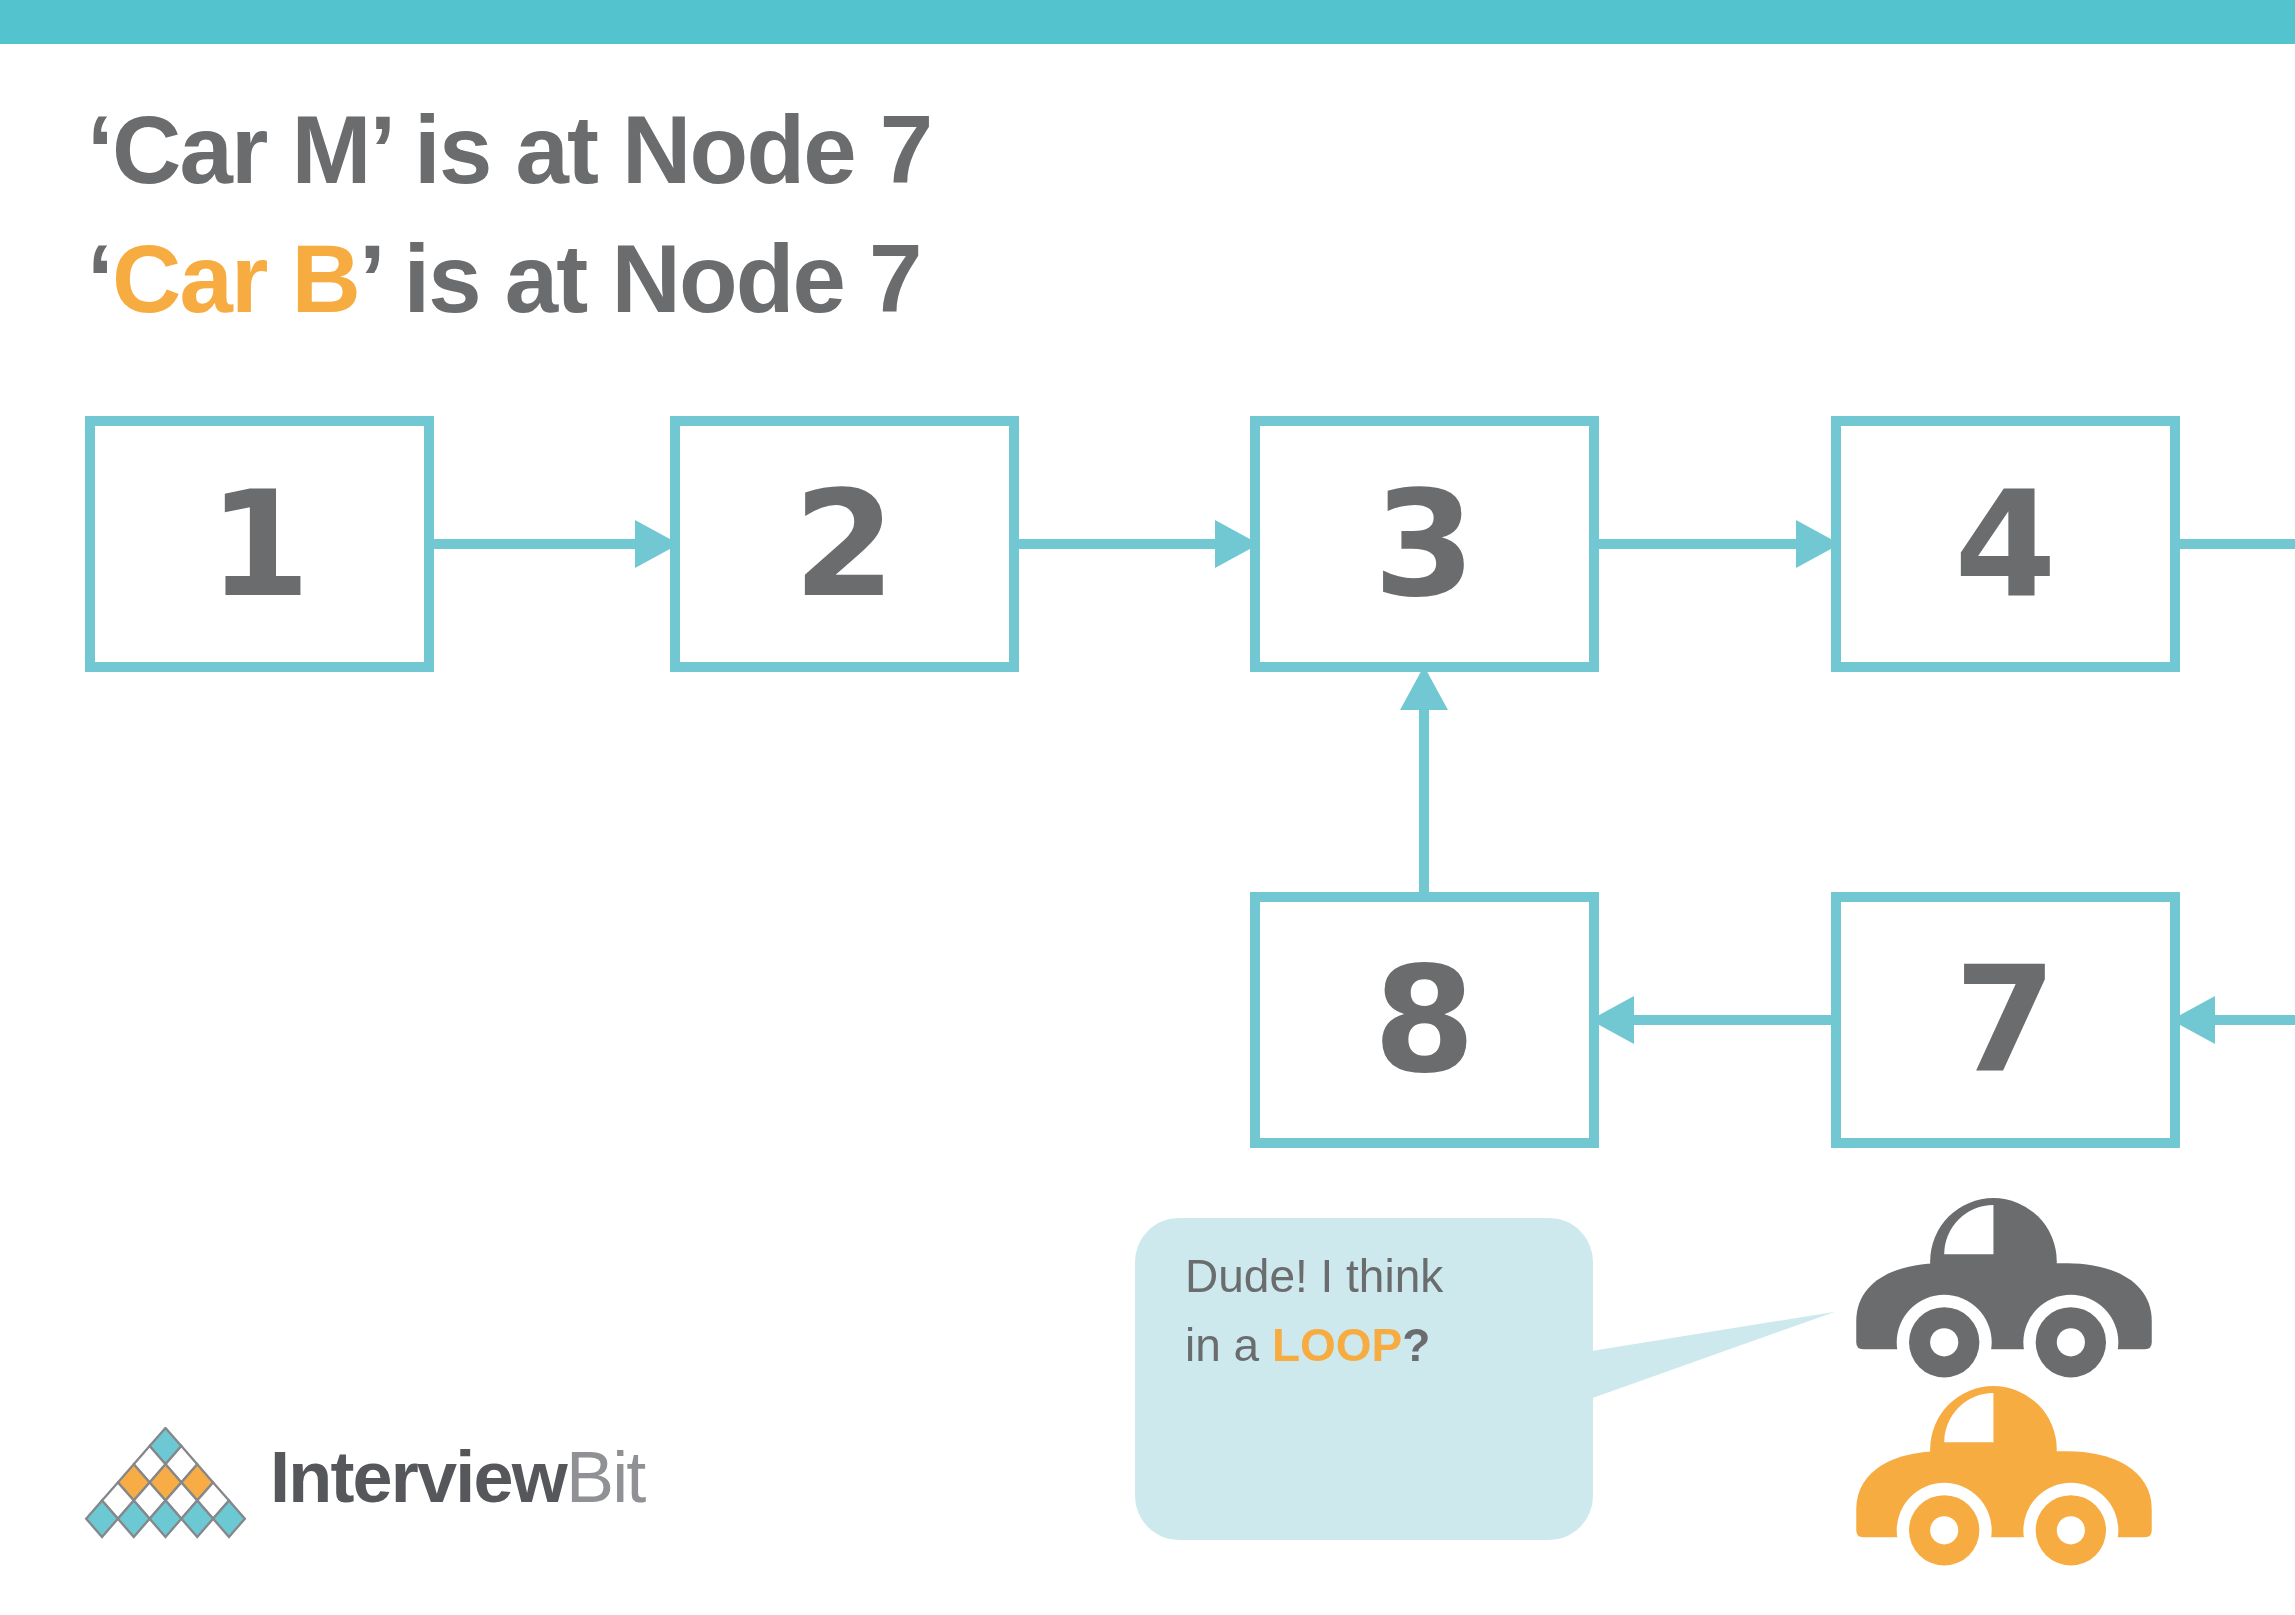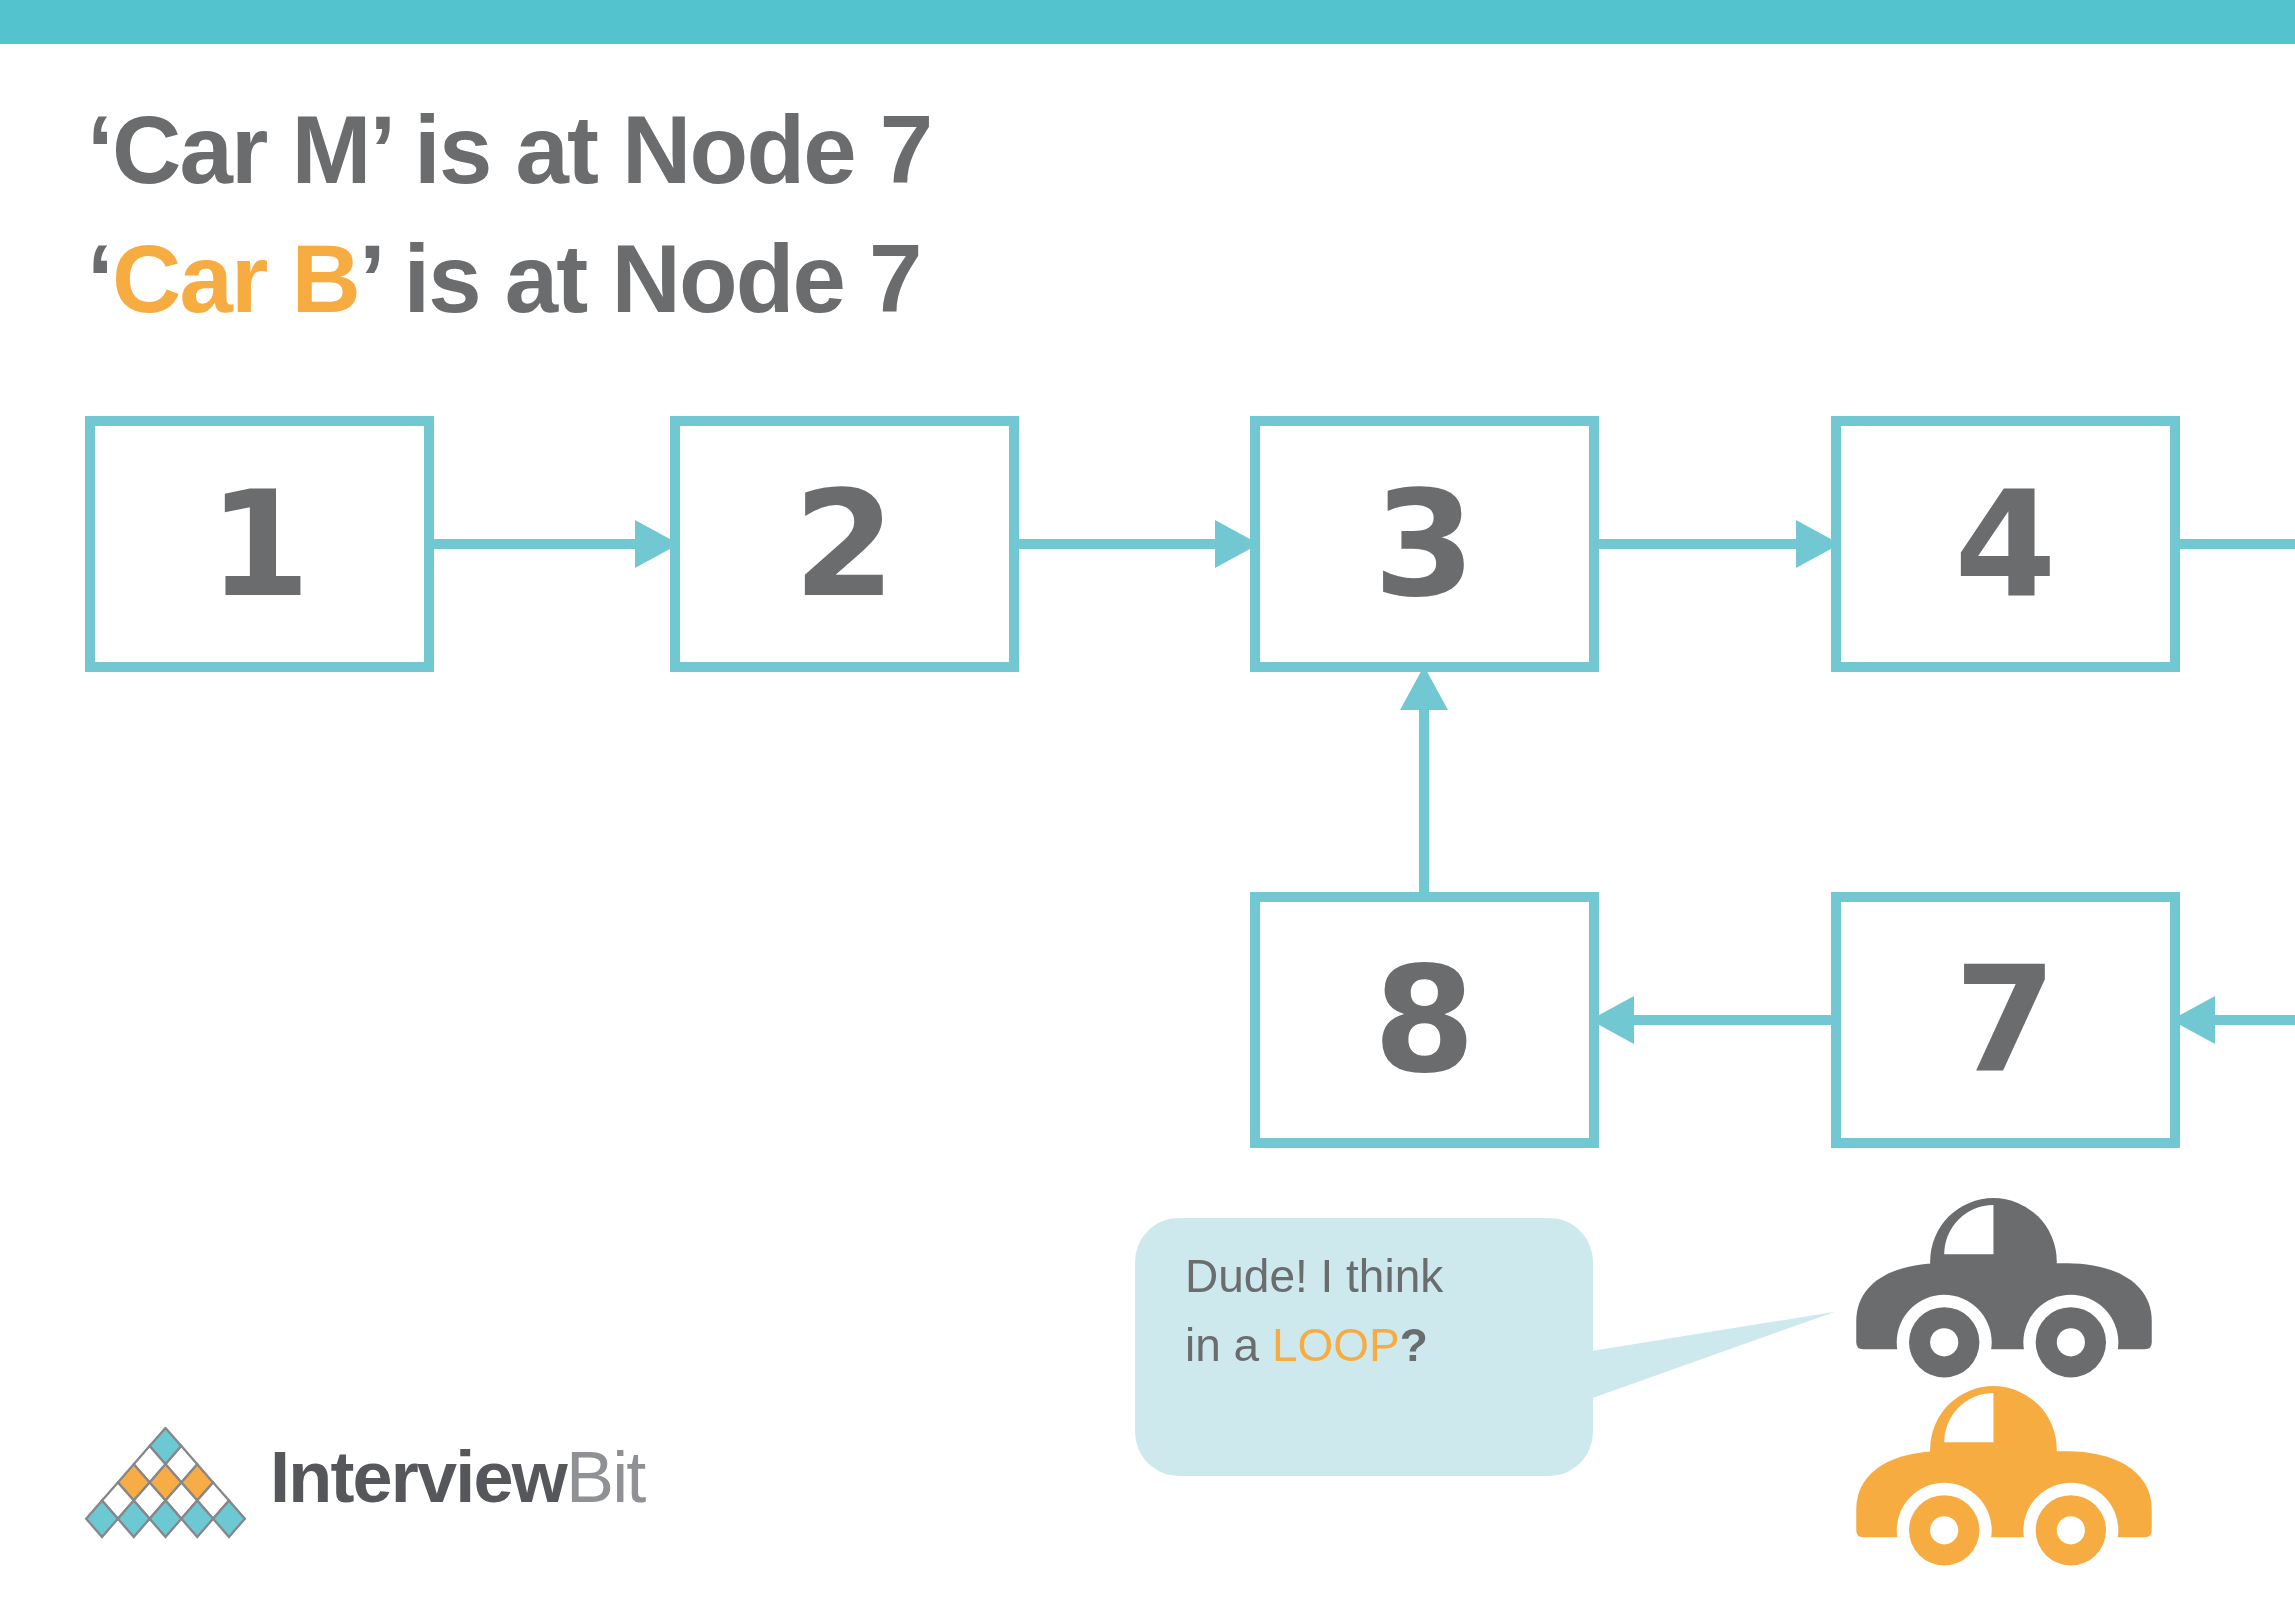--- a/index.html
+++ b/index.html
@@ -28,25 +28,25 @@
         display:flex;align-items:center;justify-content:center;}
   .num{font-family:"DejaVu Sans",sans-serif;font-weight:bold;font-size:147px;
        color:var(--gray);line-height:1;}
   
   .shaft{position:absolute;background:var(--teal);}
   .tri{position:absolute;width:0;height:0;}
   .tri-right{border-top:24px solid transparent;border-bottom:24px solid transparent;border-left:44px solid var(--teal);}
   .tri-left {border-top:24px solid transparent;border-bottom:24px solid transparent;border-right:44px solid var(--teal);}
   .tri-up   {border-left:24px solid transparent;border-right:24px solid transparent;border-bottom:44px solid var(--teal);}
   
-  .bubble{position:absolute;left:1135px;top:1218px;width:458px;height:258px;
+  .bubble{position:absolute;left:1135px;top:1218px;width:458px;height:322px;
           background:var(--bubble);border-radius:44px;}
   .btext{position:absolute;left:50px;top:24px;font-size:46px;line-height:69px;
          color:var(--gray);font-weight:400;white-space:nowrap;}
-  .btext .loop{color:var(--orange);font-weight:normal;}
+  .btext .loop{color:var(--orange);font-weight:bold;}
   .btext .qmark{font-weight:bold;}
   .tail{position:absolute;left:1588px;top:1308px;}
   
   .car{position:absolute;width:310px;height:197px;}
   .car-m{left:1849px;top:1184px;color:#6A6C6E;}
   .car-b{left:1849px;top:1372px;color:var(--orange);}
   
   .logo-mark{position:absolute;left:84px;top:1427px;}
   .logo-text{position:absolute;left:270px;top:1436px;font-size:72px;letter-spacing:-1.8px;white-space:nowrap;}
   .logo-text .l1{font-weight:bold;color:var(--logo-dark);}

